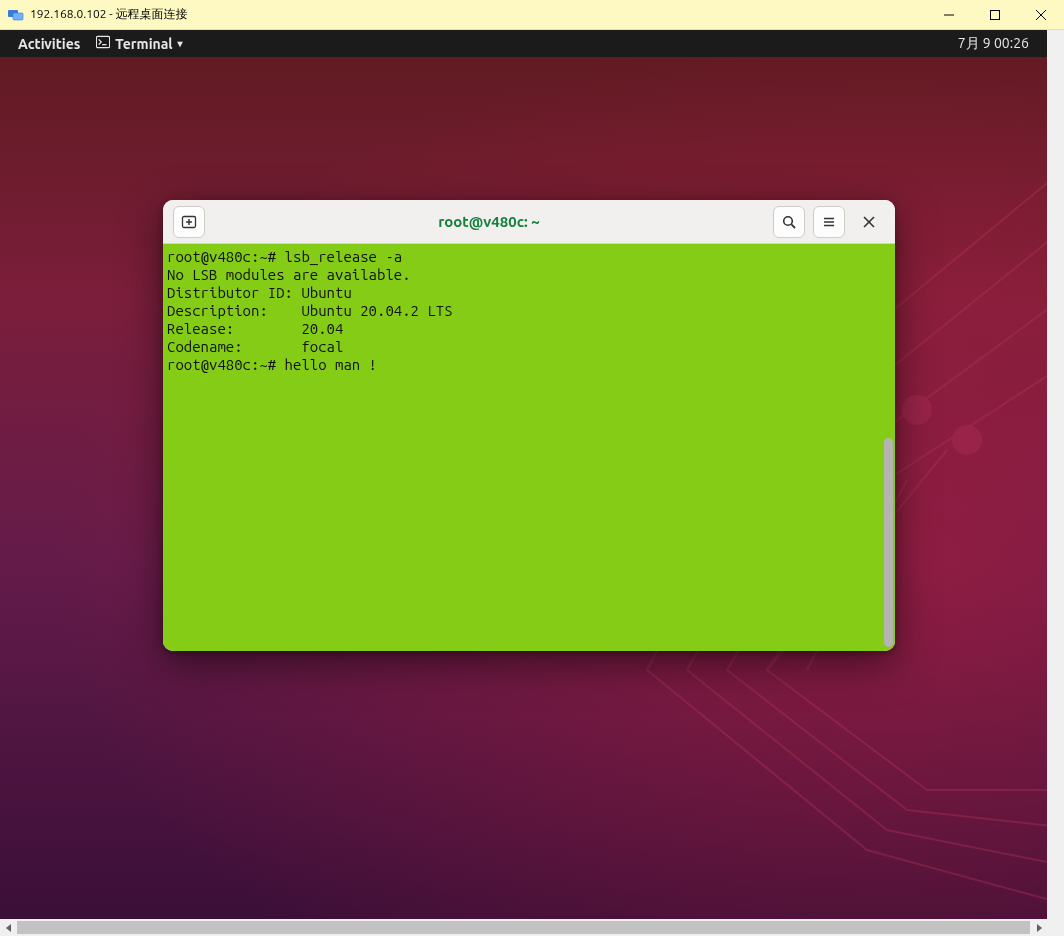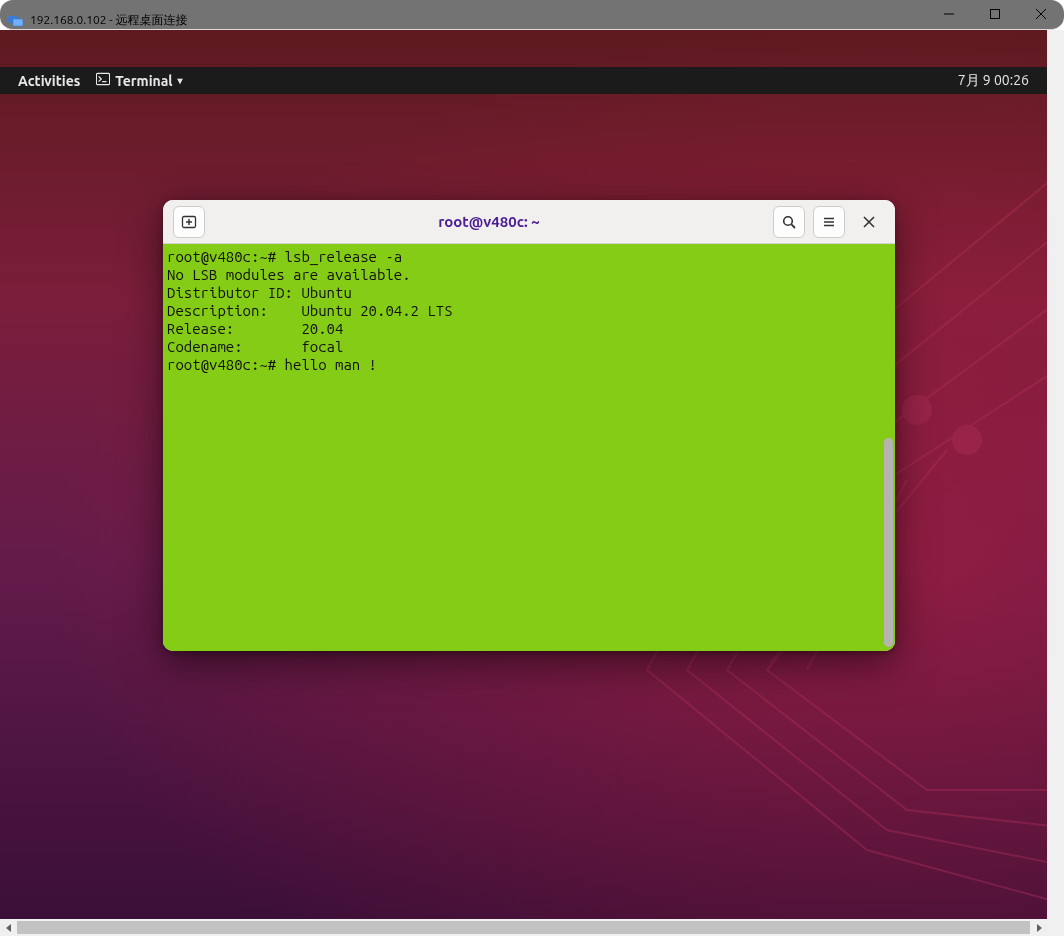--- a/index.html
+++ b/index.html
@@ -1,20 +1,20 @@
 <!DOCTYPE html>
 <html><head>
 <meta charset="utf-8">
 <style>
   * { box-sizing: border-box; margin: 0; padding: 0; }
   html, body { width: 1064px; height: 936px; overflow: hidden; font-family: "Segoe UI", Ubuntu, sans-serif; background: #f0f0f0; }
 
   
   .rdp-window { position: relative; width: 1064px; height: 936px; background: #fff; }
-  .rdp-titlebar { height: 30px; background: #737373; display: flex; align-items: flex-end; border-bottom: 1px solid #dcdcdc; border-radius: 13px; }
+  .rdp-titlebar { height: 30px; background: #fef9c3; display: flex; align-items: center; border-bottom: 1px solid #dcdcdc; }
   .rdp-icon { width: 16px; height: 16px; margin: 0 6px 0 8px; display: flex; align-items: center; justify-content: center; }
   .rdp-title { font-size: 12px; color: #000; flex: 1; }
   .rdp-controls { display: flex; }
   .rdp-btn { width: 46px; height: 30px; display: flex; align-items: center; justify-content: center; color: #000; }
   .rdp-btn svg { width: 10px; height: 10px; }
 
   
   .rdp-content { position: relative; width: 1064px; height: 906px; }
   .remote-viewport { position: absolute; left: 0; top: 0; right: 17px; bottom: 17px; overflow: hidden; }
 
@@ -29,33 +29,33 @@
   
   .ubuntu-desktop { position: relative; width: 100%; height: 100%; background:
       radial-gradient(ellipse 1400px 900px at 85% 60%, rgba(180,30,60,0.55), rgba(60,15,50,0) 60%),
       linear-gradient(180deg, #5e1a1f 0%, #7b1e3b 30%, #641b4a 60%, #3a0f38 100%);
   }
   
   .ubuntu-deco { position:absolute; right:-40px; top:120px; width:640px; height:780px; pointer-events:none; opacity:0.35; }
   .ubuntu-deco svg { width:100%; height:100%; }
 
   
-  .gnome-bar { position: absolute; top: 0; left: 0; right: 0; height: 27px; background: #1b1b1b; color: #e8e8e8; display: flex; align-items: center; font-weight: 700; font-size: 14px; padding: 0 10px; margin-top: 37px; }
+  .gnome-bar { position: absolute; top: 0; left: 0; right: 0; height: 27px; background: #1b1b1b; color: #e8e8e8; display: flex; align-items: center; font-weight: 700; font-size: 14px; padding: 0 10px; }
   .gnome-bar .item { padding: 0 8px; display: flex; align-items: center; gap: 5px; height: 100%; }
   .gnome-bar .spacer { flex: 1; }
   .gnome-bar .menu-icon svg { width: 14px; height: 14px; }
   .gnome-bar .chevron { font-size: 10px; }
   .gnome-clock { font-weight: 400; }
 
   
   .term-window { position: absolute; left: 163px; top: 170px; width: 732px; height: 451px; border-radius: 10px; overflow: hidden; box-shadow: 0 12px 40px rgba(0,0,0,0.5), 0 2px 6px rgba(0,0,0,0.3); background:#fff; }
   .term-header { height: 44px; background: #f1f0ef; display: flex; align-items: center; padding: 0 10px; gap: 8px; border-bottom: 1px solid #d6d3cf; }
   .term-header .t-btn { width: 32px; height: 32px; border: 1px solid #cfcbc6; border-radius: 6px; background:#fdfdfd; display:flex; align-items:center; justify-content:center; color:#333; }
   .term-header .t-btn svg { width:16px; height:16px; }
-  .term-header .t-title { flex:1; text-align:center; font-weight:700; color:#4c1d95; font-size:15px; }
+  .term-header .t-title { flex:1; text-align:center; font-weight:700; color:#15803d; font-size:15px; }
   .term-header .t-close { width: 32px; height: 32px; display:flex; align-items:center; justify-content:center; color:#333; border-radius:6px; }
   .term-body { position:relative; height: calc(100% - 44px); background:#84cc16; }
   .term-text { position:absolute; left:4px; top:4px; right:14px; bottom:4px; font-family: "Ubuntu Mono","DejaVu Sans Mono","Courier New",monospace; font-size:15px; line-height:18px; white-space:pre; color:#111; }
   .term-scroll { position:absolute; right:2px; top:4px; bottom:4px; width:9px; }
   .term-scroll .thumb { position:absolute; left:0; right:0; top:190px; bottom:0; background:#b6b4b1; border-radius:5px; }
 </style>
 </head>
 <body>
 
 <div class="rdp-window">

